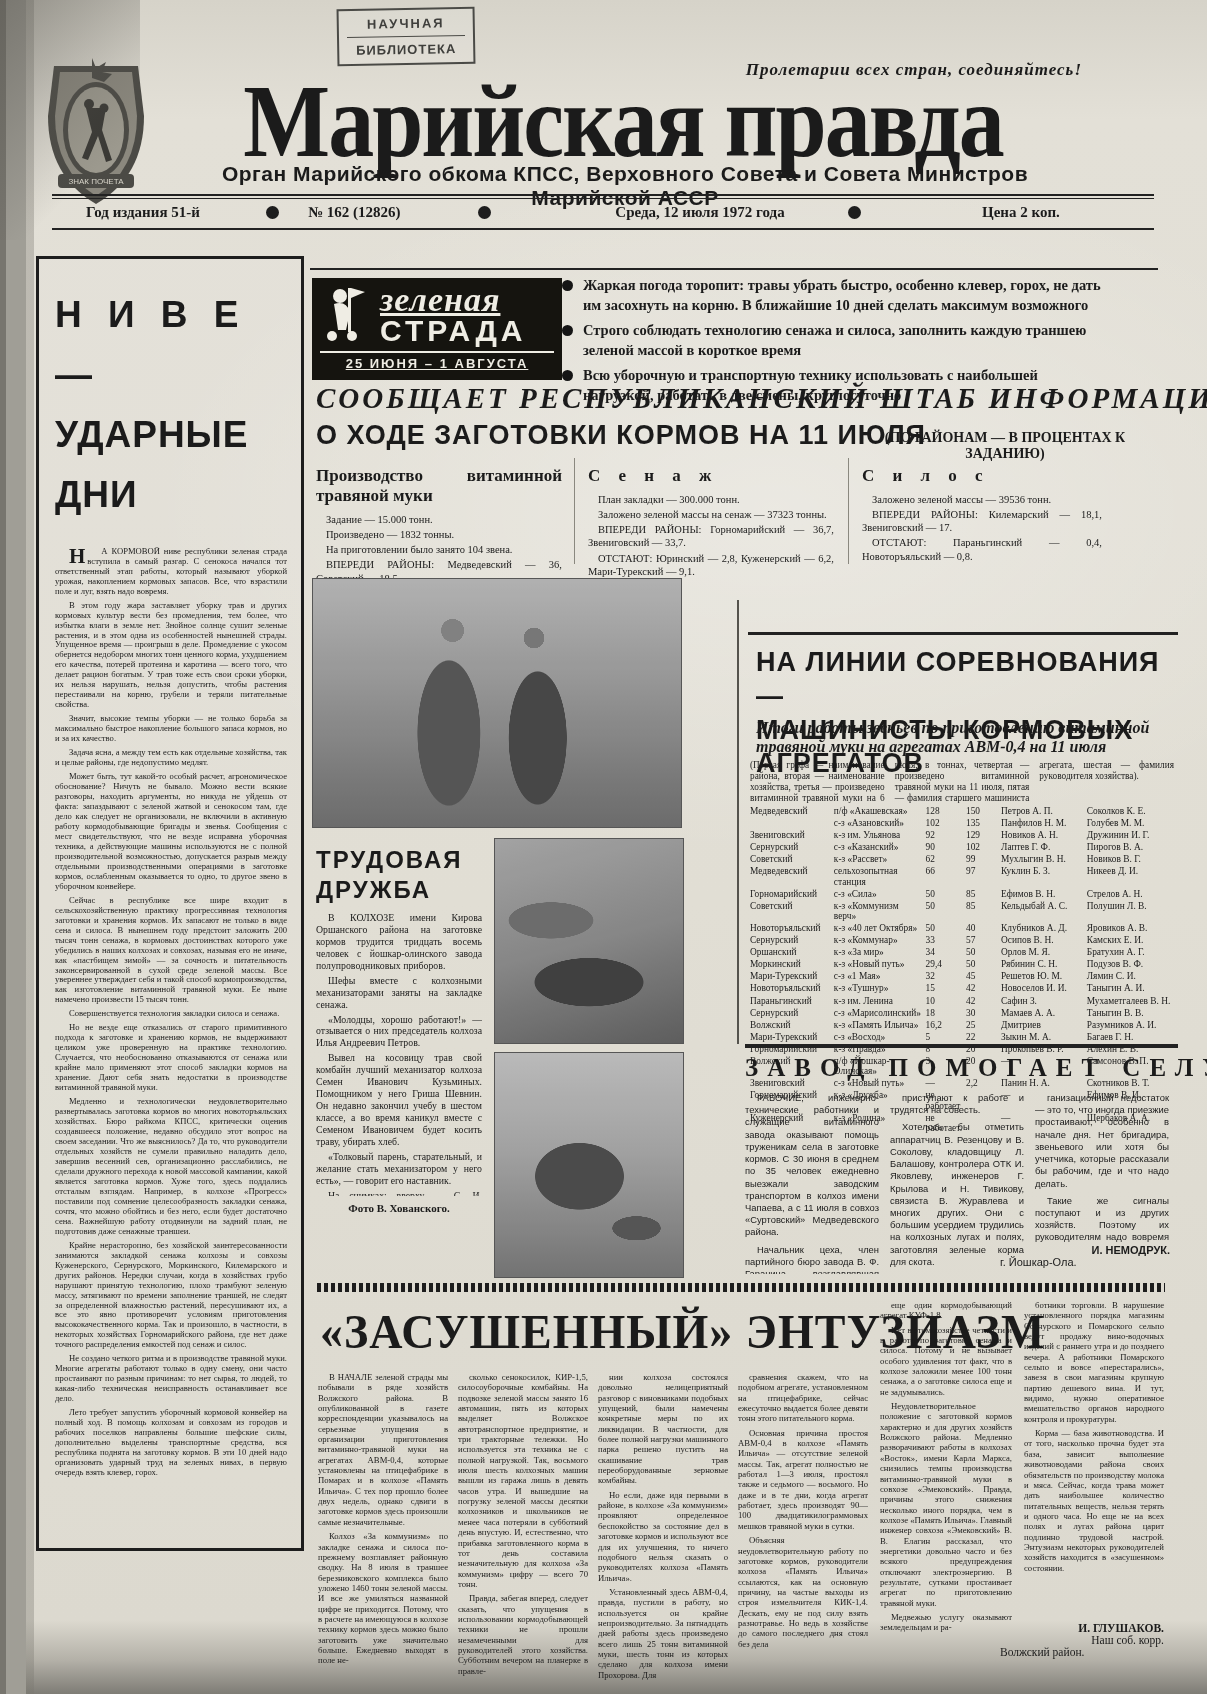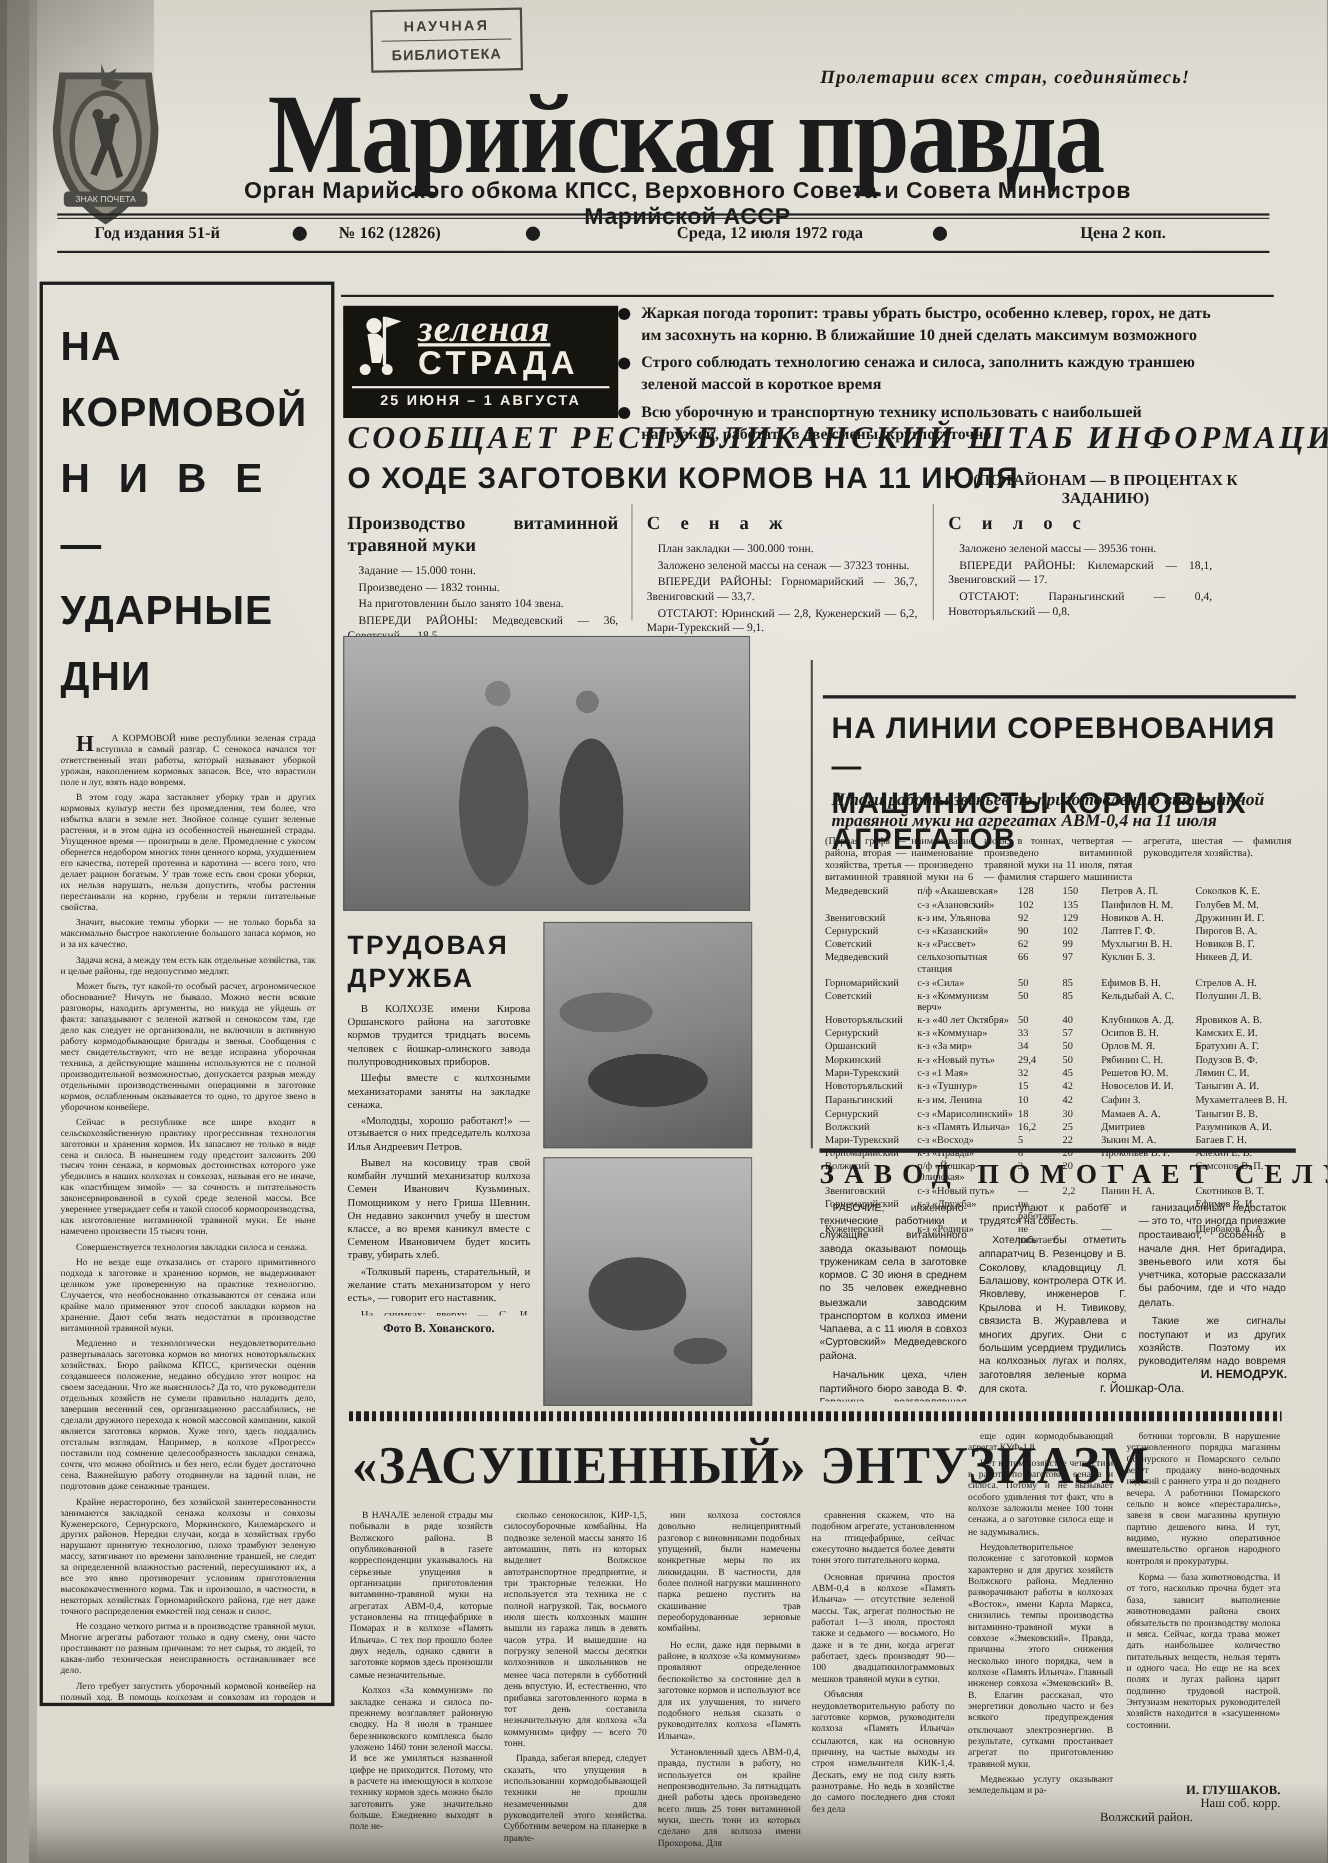--- a/index.html
+++ b/index.html
@@ -135,21 +135,20 @@
   <span class="abs dateline" style="left:86px;top:204px;">Год издания 51-й</span>
   <span class="abs dot" style="left:266px;top:206px;"></span>
   <span class="abs dateline" style="left:308px;top:204px;">№ 162 (12826)</span>
   <span class="abs dot" style="left:478px;top:206px;"></span>
   <span class="abs dateline" style="left:540px;top:204px;width:320px;text-align:center;">Среда, 12 июля 1972 года</span>
   <span class="abs dot" style="left:848px;top:206px;"></span>
   <span class="abs dateline" style="left:982px;top:204px;">Цена 2 коп.</span>
 
   <div class="abs edit-box" style="left:36px;top:256px;width:232px;height:1253px;">
     <div class="edit-title" style="text-align:left;">
-      <div>НА КОРМОВОЙ</div>
       <div class="sp">Н И В Е —</div>
       <div>УДАРНЫЕ ДНИ</div>
     </div>
     <div class="edit-body">
         <p>НА КОРМОВОЙ ниве республики зеленая страда вступила в самый разгар. С сенокоса начался тот ответственный этап работы, который называют уборкой урожая, накоплением кормовых запасов. Все, что взрастили поле и луг, взять надо вовремя.</p>
         <p>В этом году жара заставляет уборку трав и других кормовых культур вести без промедления, тем более, что избытка влаги в земле нет. Знойное солнце сушит зеленые растения, и в этом одна из особенностей нынешней страды. Упущенное время — проигрыш в деле. Промедление с укосом обернется недобором многих тонн ценного корма, ухудшением его качества, потерей протеина и каротина — всего того, что делает рацион богатым. У трав тоже есть свои сроки уборки, их нельзя нарушать, нельзя допустить, чтобы растения перестаивали на корню, грубели и теряли питательные свойства.</p>
         <p>Значит, высокие темпы уборки — не только борьба за максимально быстрое накопление большого запаса кормов, но и за их качество.</p>
         <p>Задача ясна, а между тем есть как отдельные хозяйства, так и целые районы, где недопустимо медлят.</p>
         <p>Может быть, тут какой-то особый расчет, агрономическое обоснование? Ничуть не бывало. Можно вести всякие разговоры, находить аргументы, но никуда не уйдешь от факта: запаздывают с зеленой жатвой и сенокосом там, где дело как следует не организовали, не включили в активную работу кормодобывающие бригады и звенья. Сообщения с мест свидетельствуют, что не везде исправна уборочная техника, а действующие машины используются не с полной производительной возможностью, допускается разрыв между отдельными производственными операциями в заготовке кормов, ослабленным оказывается то одно, то другое звено в уборочном конвейере.</p>
         <p>Сейчас в республике все шире входит в сельскохозяйственную практику прогрессивная технология заготовки и хранения кормов. Их запасают не только в виде сена и силоса. В нынешнем году предстоит заложить 200 тысяч тонн сенажа, в кормовых достоинствах которого уже убедились в наших колхозах и совхозах, называя его не иначе, как «пастбищем зимой» — за сочность и питательность законсервированной в сухой среде зеленой массы. Все увереннее утверждает себя и такой способ кормопроизводства, как изготовление витаминной травяной муки. Ее ныне намечено произвести 15 тысяч тонн.</p>
@@ -170,21 +169,21 @@
       <path d="M16 18 Q28 14 32 26 L28 44 L20 44 L18 30 Z" fill="#efede4"></path>
       <rect x="30" y="2" width="3" height="44" fill="#efede4"></rect>
       <path d="M33 2 l14 4 -14 6 z" fill="#efede4"></path>
       <circle cx="14" cy="50" r="5" fill="#efede4"></circle>
       <circle cx="34" cy="50" r="5" fill="#efede4"></circle>
     </svg>
     <div style="margin-left:60px;">
       <div class="bt1">зеленая</div>
       <div class="bt2">СТРАДА</div>
     </div>
-    <div class="strip" style="text-align:center;">25 ИЮНЯ – 1 АВГУСТА</div>
+    <div class="strip" style="text-align:center;text-decoration:underline;">25 ИЮНЯ – 1 АВГУСТА</div>
   </div>
 
   <div class="abs bullets" style="left:562px;top:276px;width:540px;">
     <div class="item">
       <span class="bdot"></span>
       <span>Жаркая погода торопит: травы убрать быстро, особенно клевер, горох, не дать им засохнуть на корню. В ближайшие 10 дней сделать максимум возможного</span>
     </div>
     <div class="item">
       <span class="bdot"></span>
       <span>Строго соблюдать технологию сенажа и силоса, заполнить каждую траншею зеленой массой в короткое время</span>

